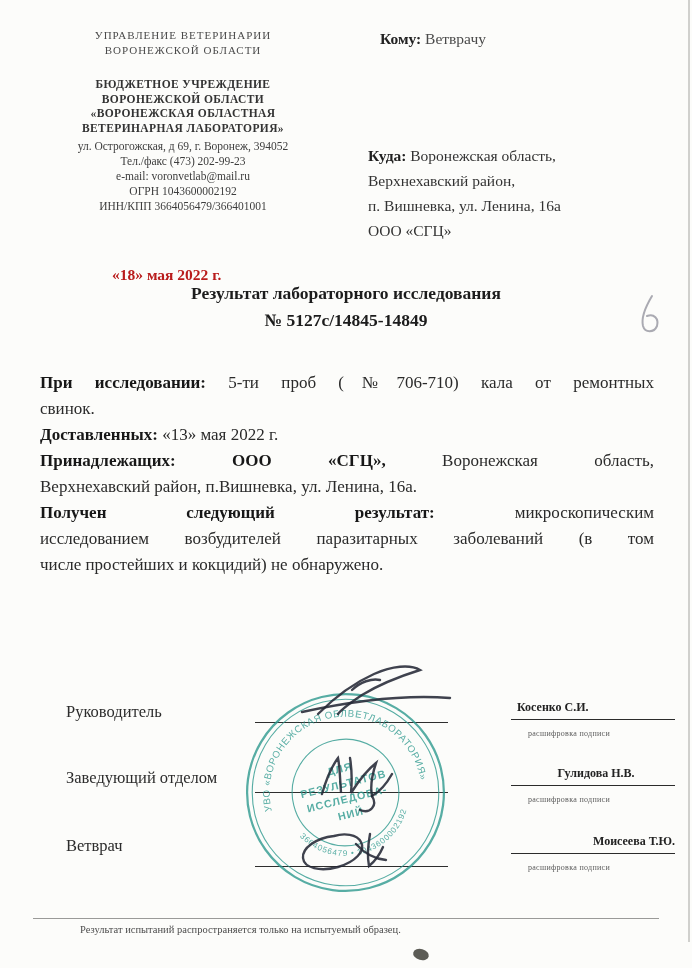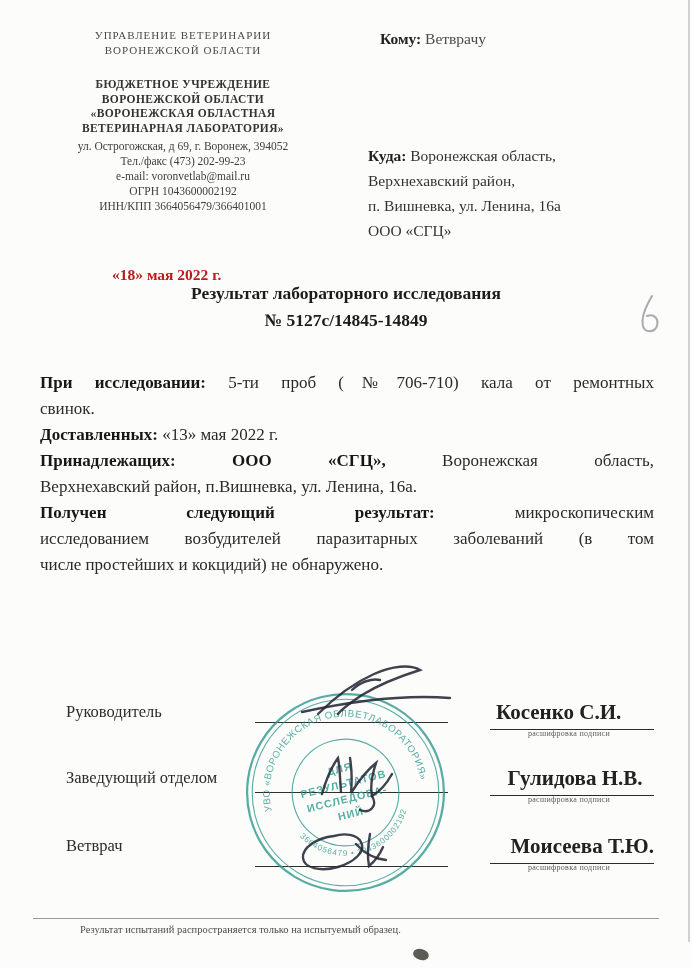--- a/index.html
+++ b/index.html
@@ -37,22 +37,22 @@
   
   .body{left:40px;top:370px;width:614px;font-size:17px;line-height:26px;color:#2a2a2a;}
   .jl{text-align:justify;text-align-last:justify;}
   .ll{text-align:left;}
   .body b{color:#171717;}
   .p4{}
 
   
   .sig-role{left:40px;font-size:16.5px;color:#2c2c2c;margin-left:26px;}
   .sig-line{left:255px;width:193px;height:0;border-bottom:1.5px solid #2e2e2e;}
-  .name-block{left:490px;width:158px;padding:0 0 4px 6px;border-bottom:1.5px solid #2b2b2b;
-              font-size:21px;font-weight:bold;color:#222;text-align:left;}
+  .name-block{left:511px;width:158px;padding:0 0 4px 6px;border-bottom:1.5px solid #2b2b2b;
+              font-size:12px;font-weight:bold;color:#222;text-align:left;}
   .sig-caption{left:490px;width:158px;text-align:center;font-size:8px;
                letter-spacing:.3px;color:#5a5a5a;}
 
   
   .stamp{left:243px;top:690px;width:205px;height:205px;opacity:.8;
          transform:rotate(-14deg);z-index:2;}
   .st-ring{fill:none;stroke:var(--stamp-color);stroke-width:2.2;}
   .st-ring.thin{stroke-width:1.1;}
   .st-ringtext{font-family:"Liberation Sans","DejaVu Sans",sans-serif;
                font-size:9.5px;letter-spacing:.6px;fill:var(--stamp-color);}

